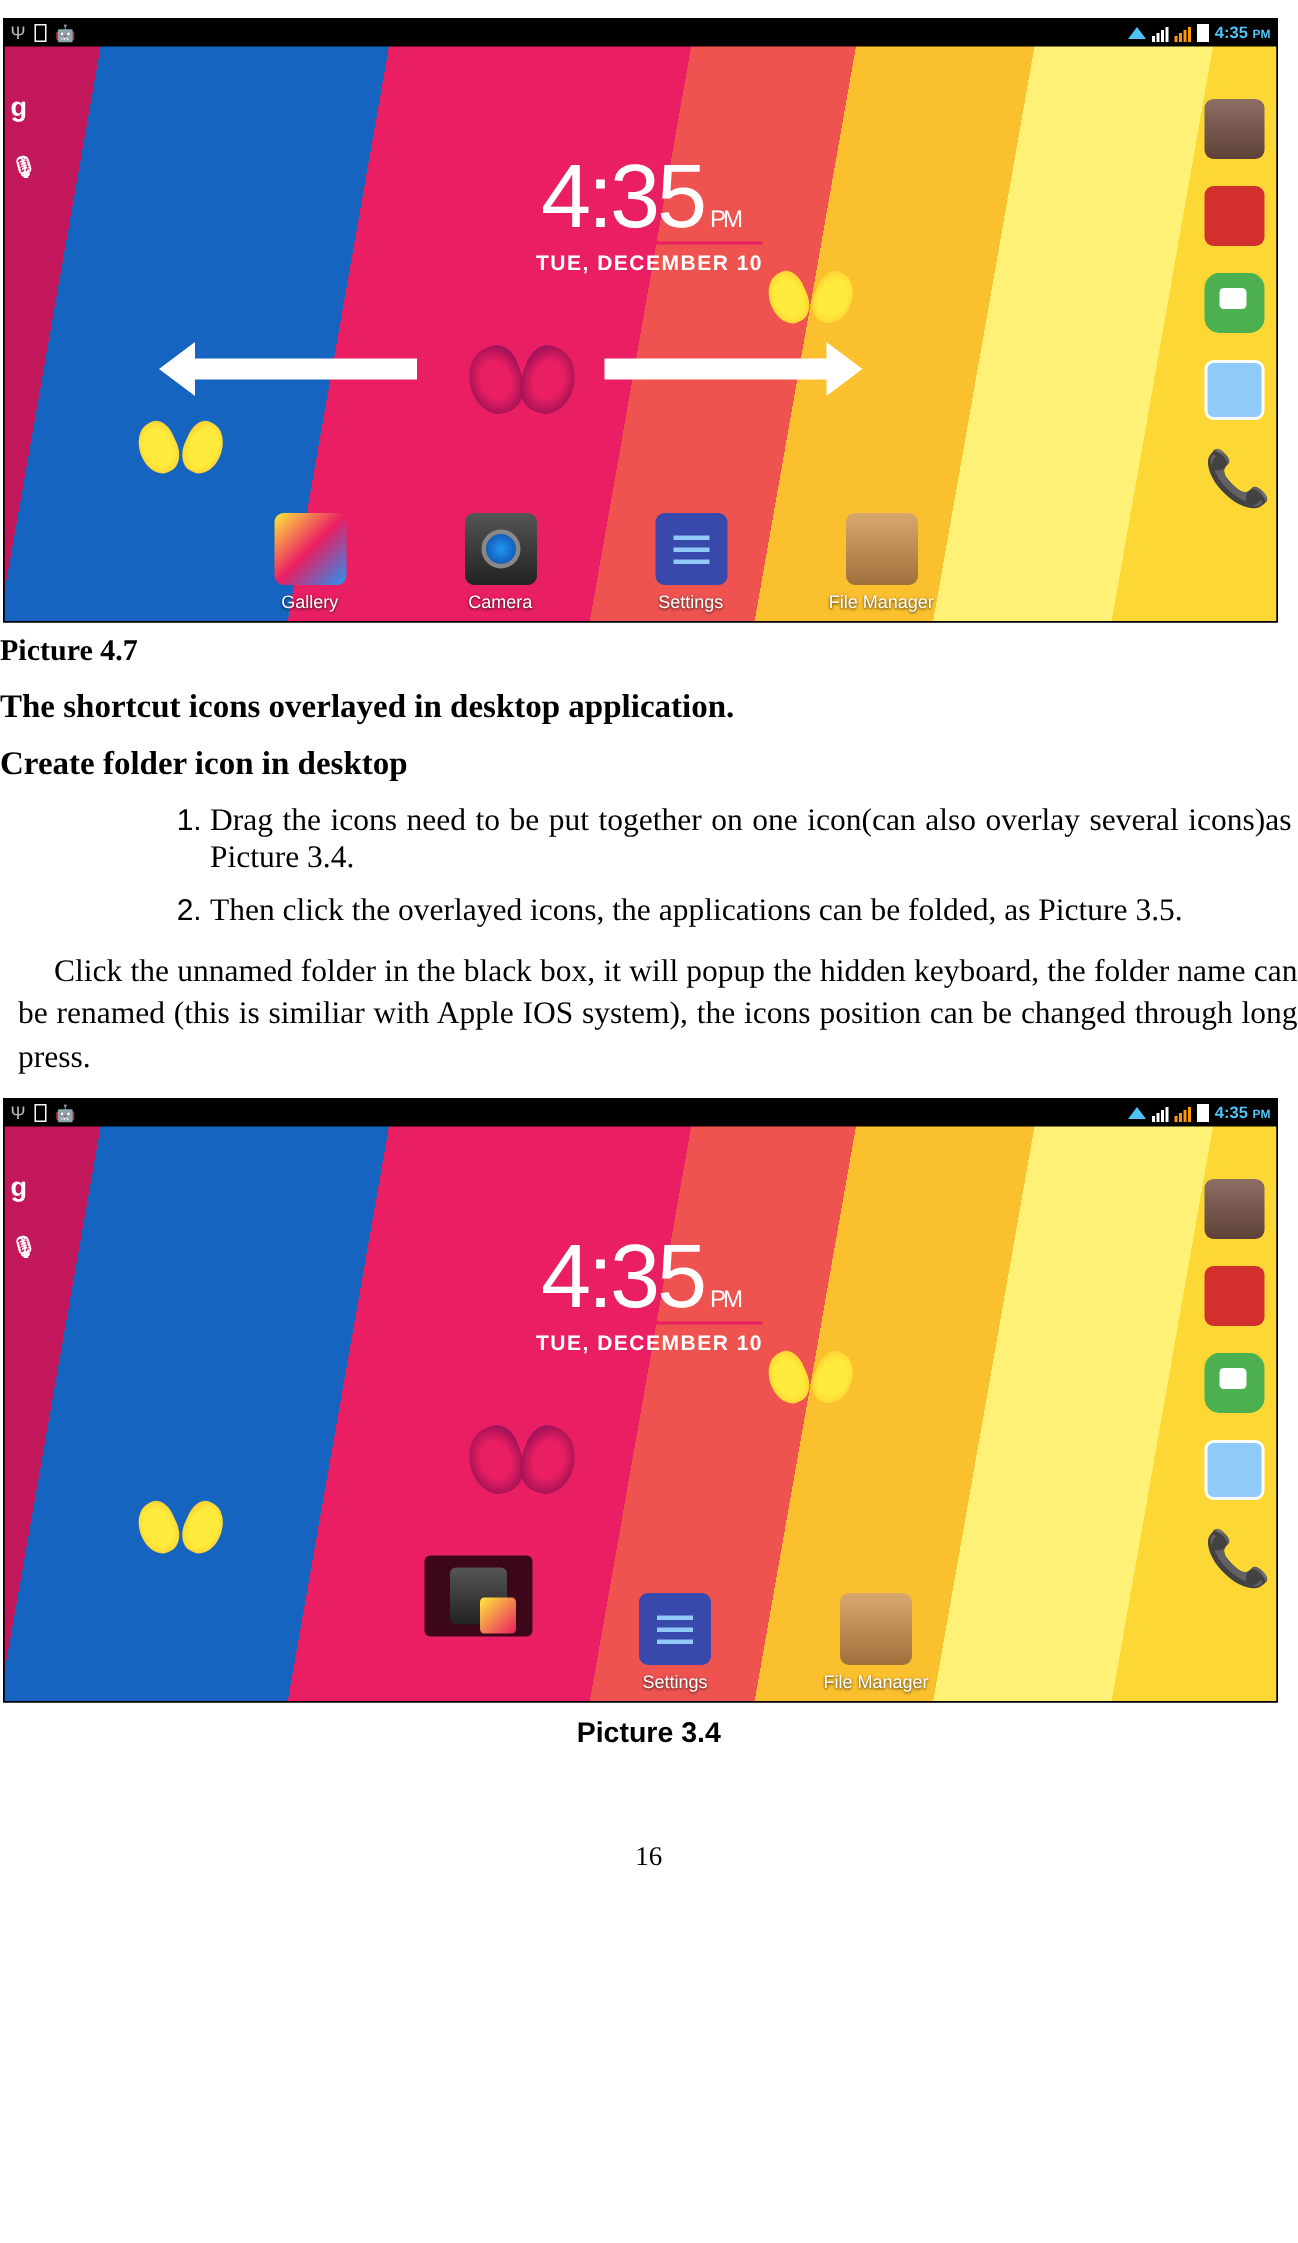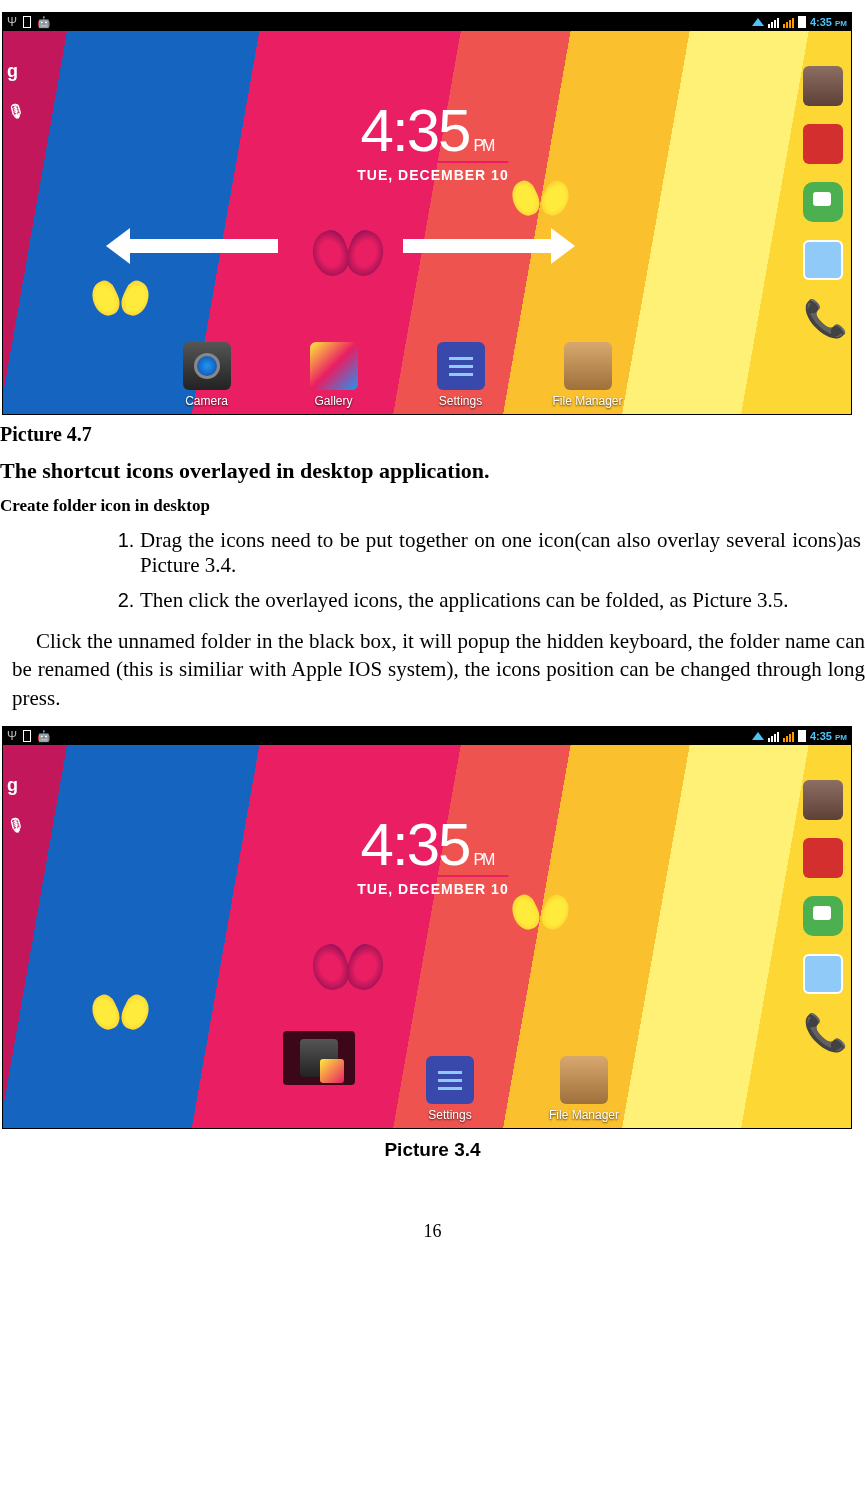--- a/index.html
+++ b/index.html
@@ -158,21 +158,21 @@
     .caption-center {
       font-family: Arial, sans-serif;
       font-size: 19px; font-weight: bold;
       text-align: center; margin: 10px 0 20px 0;
     }
     .heading {
       font-size: 22px; font-weight: bold;
       margin: 10px 0 12px 0;
     }
     .subheading {
-      font-size: 17px; font-weight: bold;
+      font-size: 22px; font-weight: bold;
       margin: 4px 0 12px 0;
     }
     ol.steps {
       margin: 0 4px 14px 140px;
       font-size: 20px;
     }
     ol.steps li {
       margin-bottom: 10px;
       text-align: justify;
       font-family: Arial, sans-serif;
@@ -253,26 +253,26 @@
     <div class="sidebar-right">
       <div class="widget w-brown"></div>
       <div class="widget w-red"></div>
       <div class="widget w-sms"></div>
       <div class="widget w-contacts"></div>
       <div class="widget w-phone">📞</div>
     </div>
 
     <div class="dock">
       <div class="dock-item">
+        <div class="dock-icon icon-gallery"></div>
+        <div class="dock-label">Gallery</div>
+      </div>
+      <div class="dock-item">
         <div class="dock-icon icon-camera"></div>
         <div class="dock-label">Camera</div>
-      </div>
-      <div class="dock-item">
-        <div class="dock-icon icon-gallery"></div>
-        <div class="dock-label">Gallery</div>
       </div>
       <div class="dock-item">
         <div class="dock-icon icon-settings"></div>
         <div class="dock-label">Settings</div>
       </div>
       <div class="dock-item">
         <div class="dock-icon icon-filemanager"></div>
         <div class="dock-label">File Manager</div>
       </div>
     </div>

